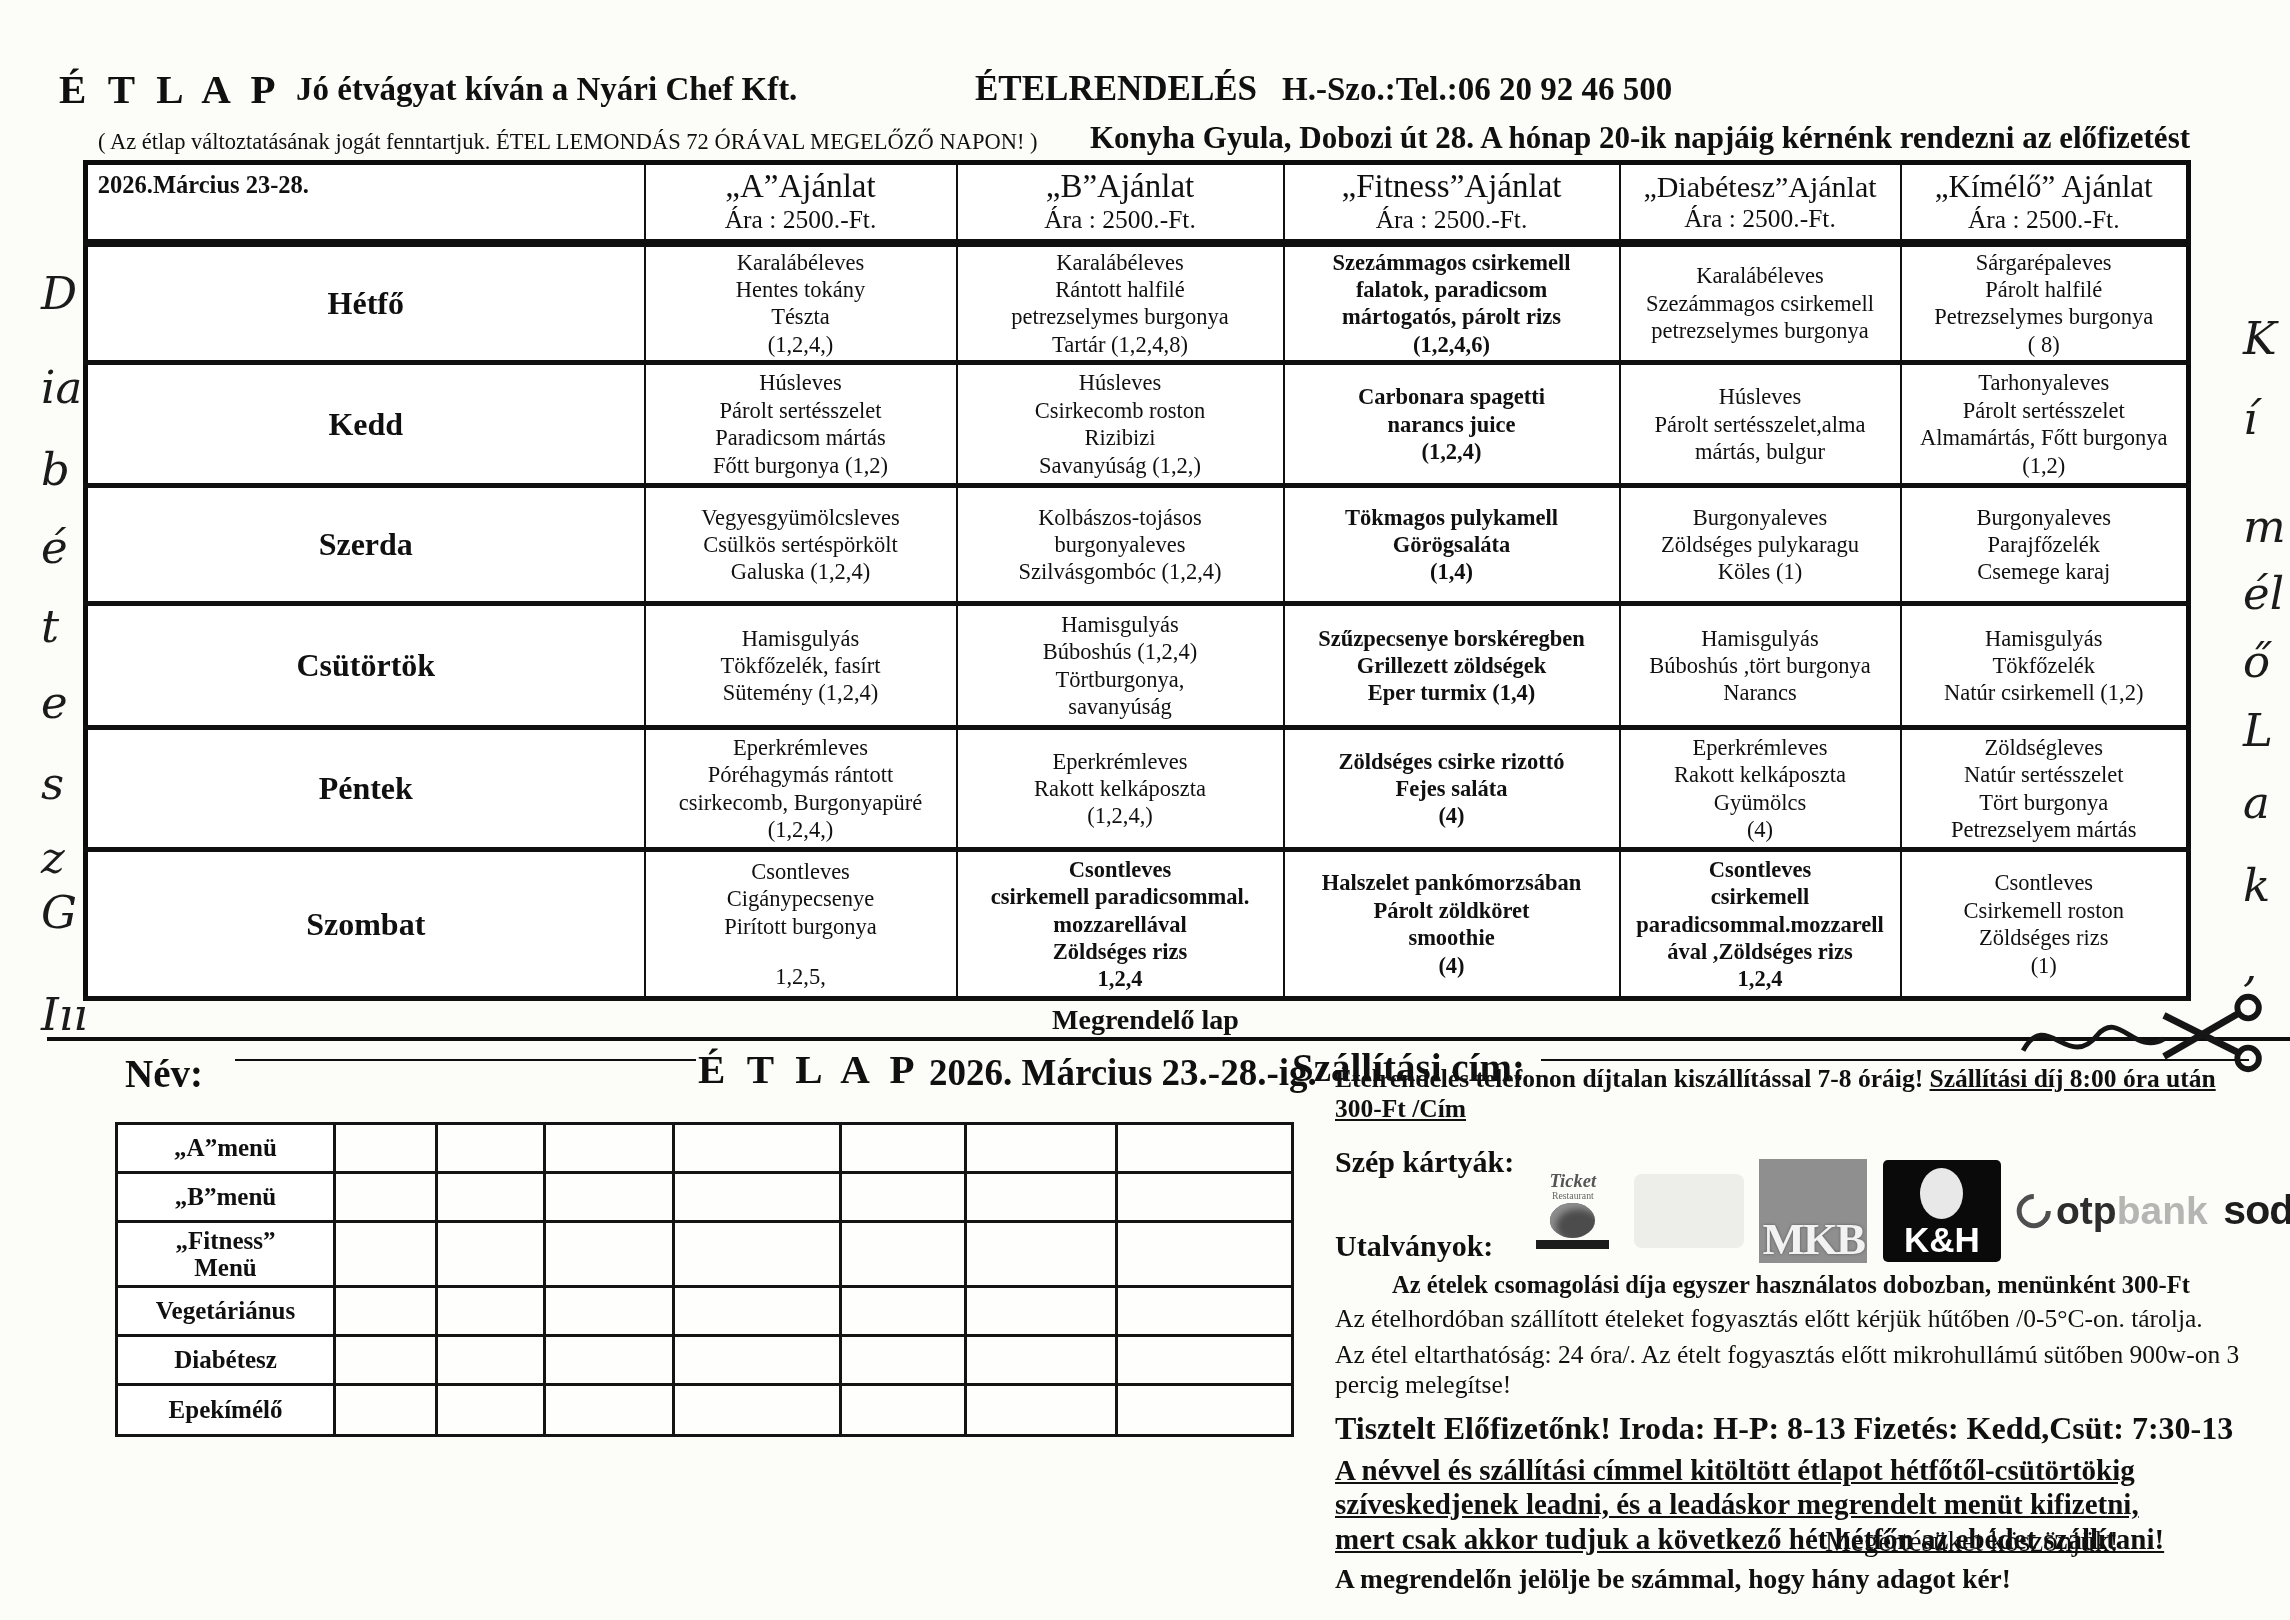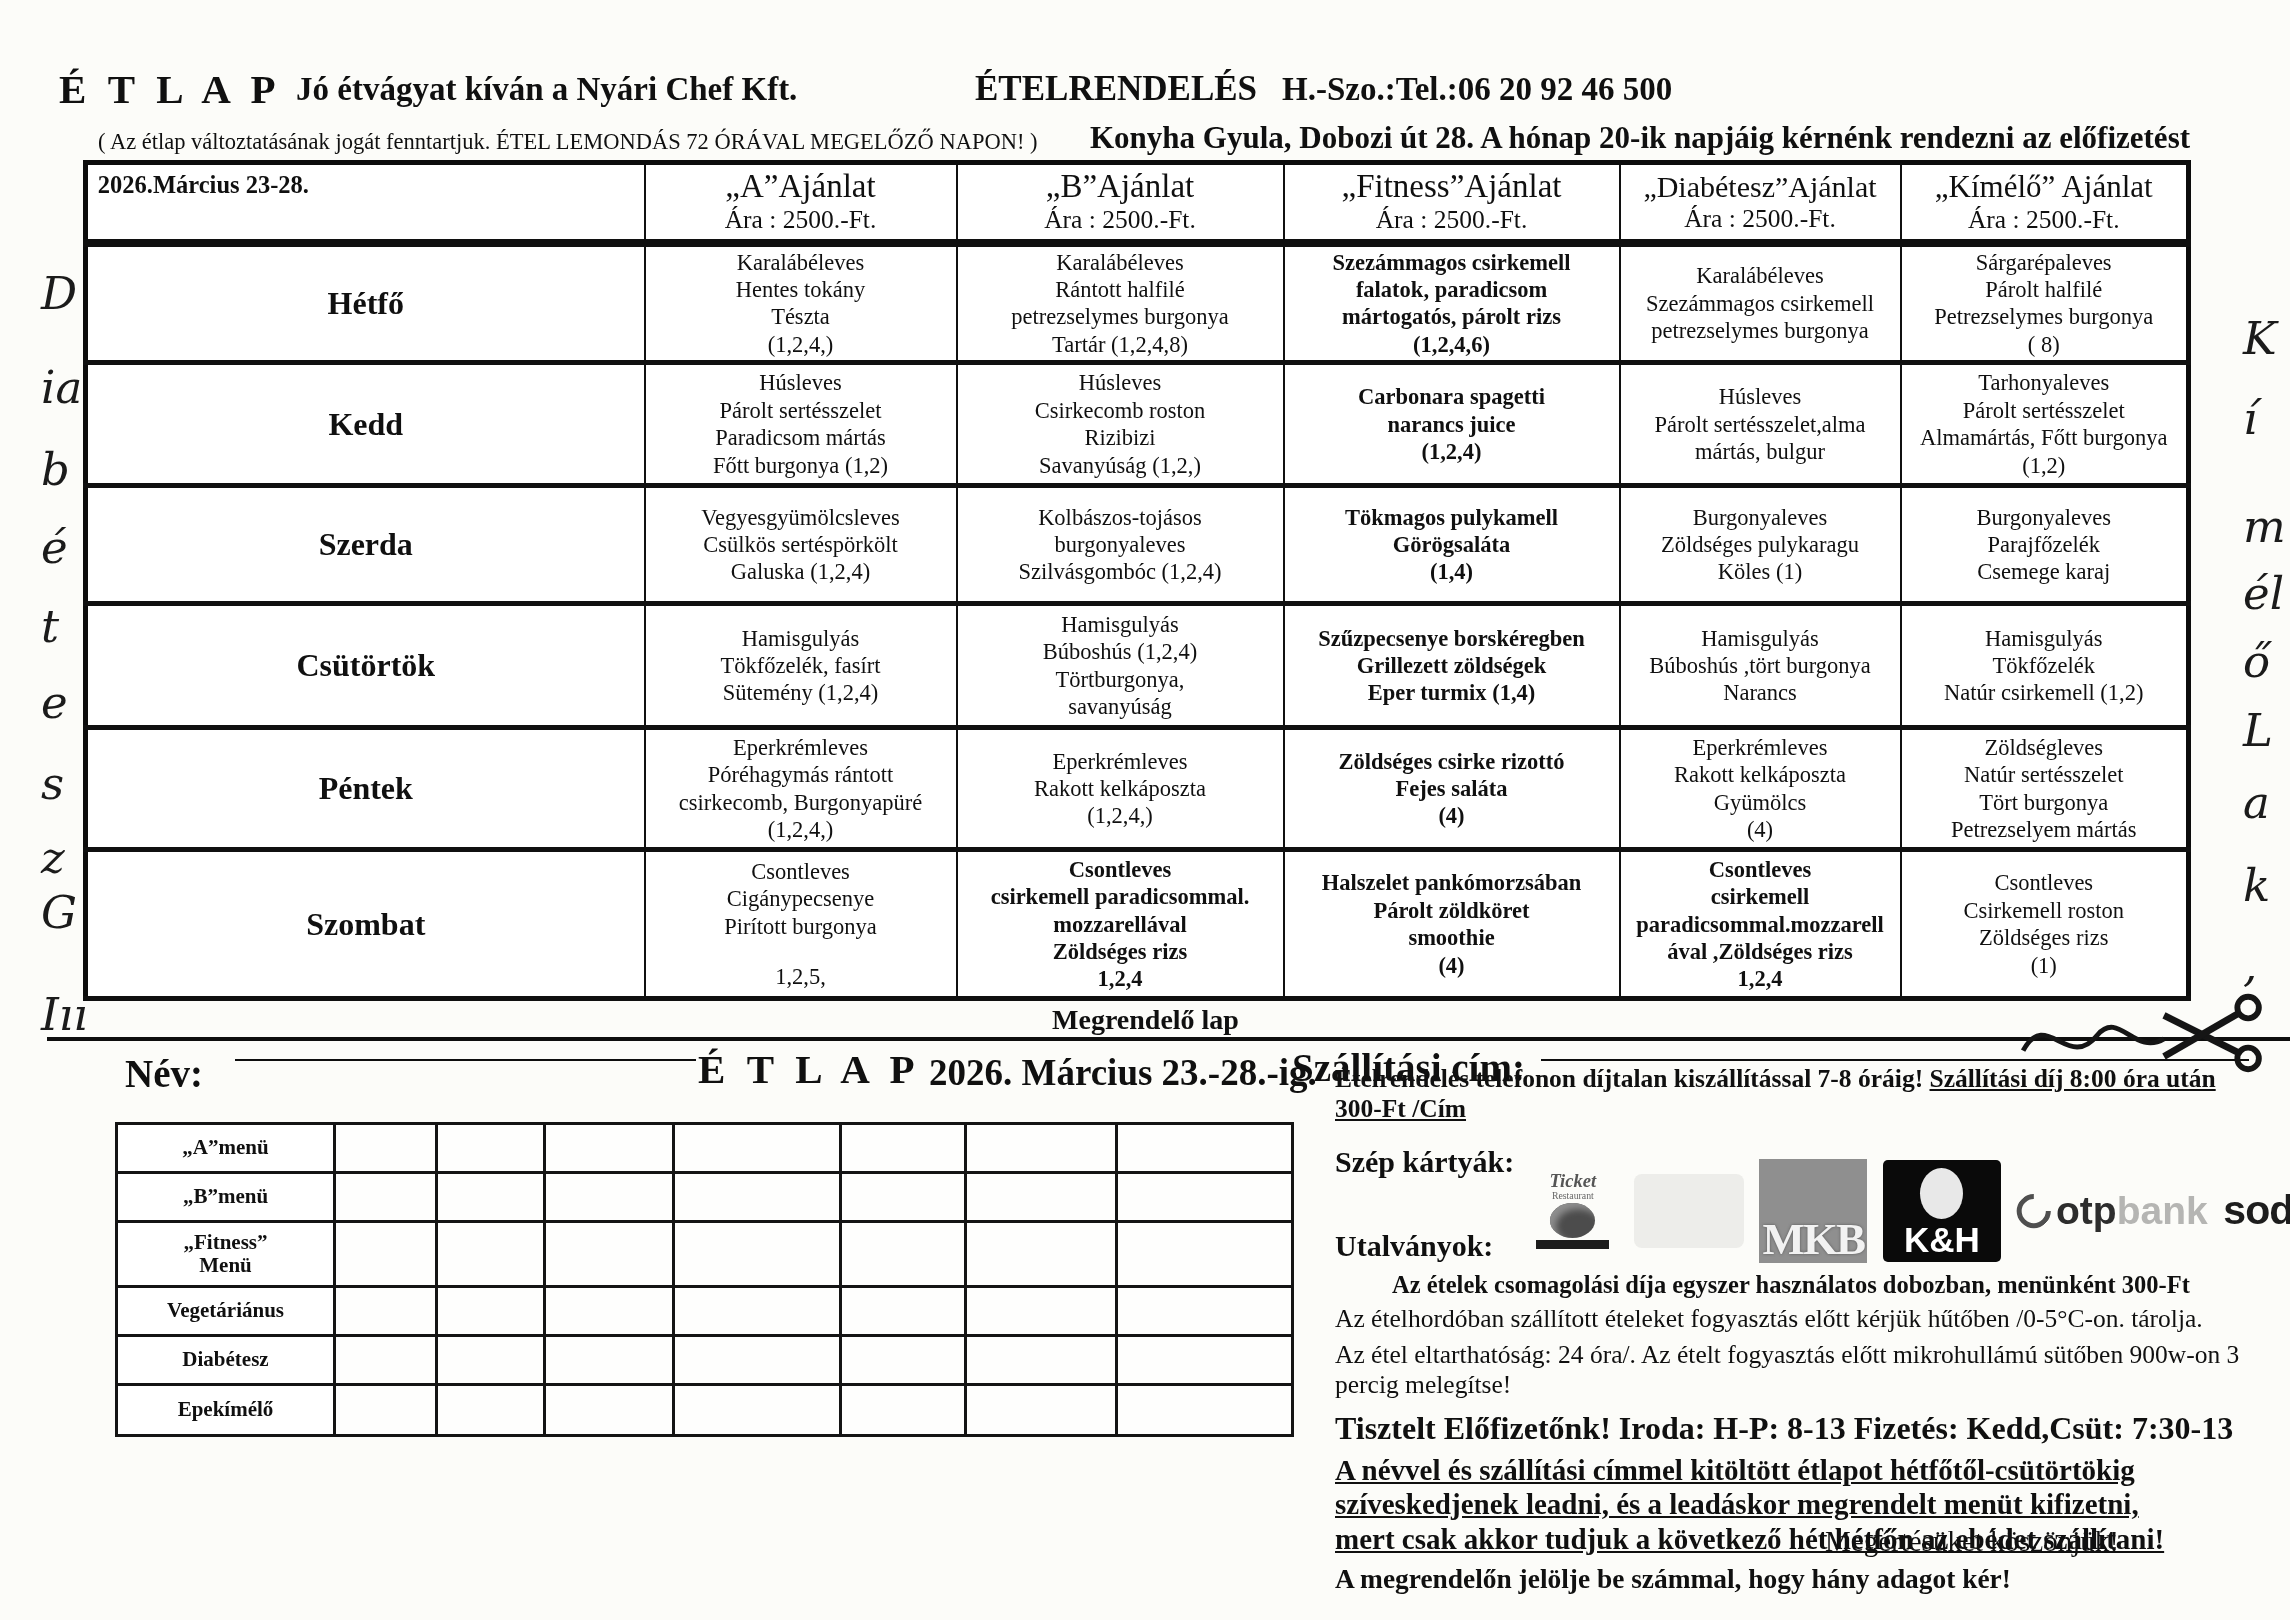--- a/index.html
+++ b/index.html
@@ -44,21 +44,21 @@
   .etlap-dates { left:929px; top:1051px; font-size:37px; font-weight:bold; }
   .address-label { left:1292px; top:1045px; font-size:39px; font-weight:bold; }
   .address-line { left:1541px; top:1059px; width:708px; }
   .scissors { left:2017px; top:988px; }
 
   
   #order-grid { position:absolute; left:115px; top:1122px; border-collapse:collapse; background:#fff; }
   #order-grid td { border:3.9px solid #141414; }
   .og-price { vertical-align:top; text-align:left; font-weight:bold; font-size:25.5px; padding:3.9px 5.9px; }
   .og-dayhead { vertical-align:bottom; text-align:center; font-weight:bold; font-size:29px; padding-bottom:7.8px; }
-  .og-label { text-align:center; vertical-align:middle; font-weight:bold; font-size:21px; line-height:1.1; }
+  .og-label { text-align:center; vertical-align:middle; font-weight:bold; font-size:25px; line-height:1.1; }
   .og-cell { background:#fefefd; }
 
   
   .info { left:1335px; top:1064px; width:923px; font-size:25.5px; }
   .info .delivery { font-size:25.5px; font-weight:bold; margin-bottom:9.8px; }
   .info .delivery .u { text-decoration:underline; }
   .cards-row { display:flex; align-items:flex-end; margin-bottom:7.8px; min-height:129px; }
   .cards-labels { display:flex; flex-direction:column; justify-content:space-between; height:118px; margin-right:13.7px; }
   .cards-labels .lbl { font-size:30px; font-weight:bold; white-space:nowrap; }
   .logos { display:flex; align-items:center; gap:15.7px; padding-top:15.7px; }

